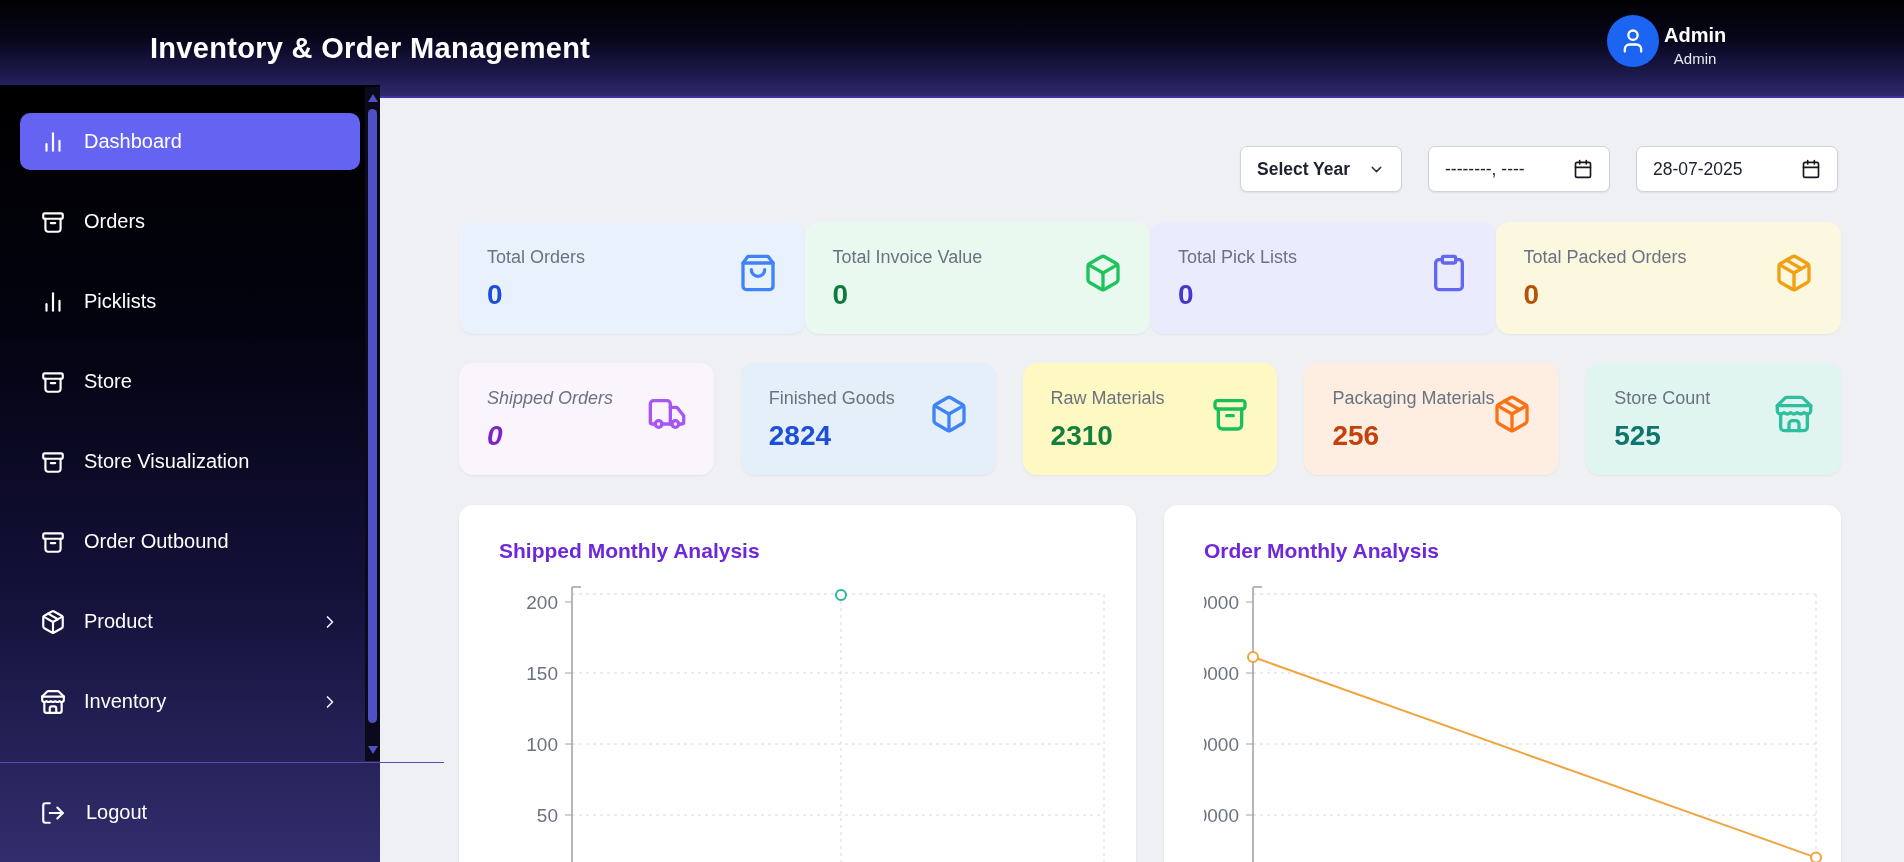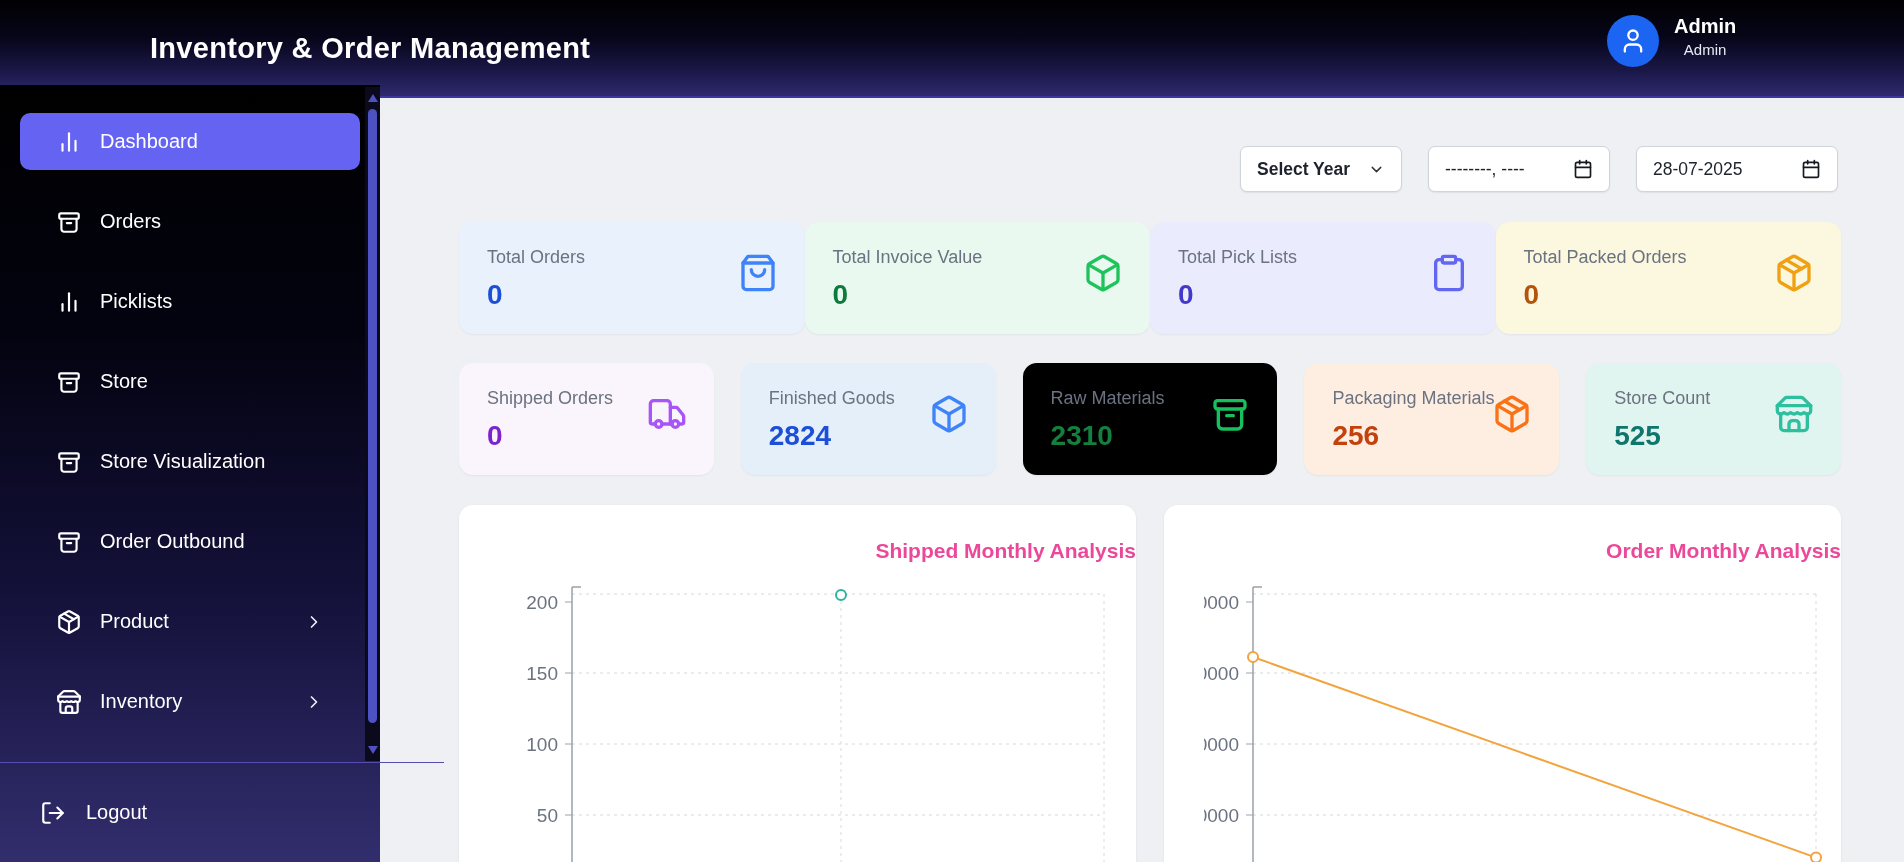--- a/index.html
+++ b/index.html
@@ -4,30 +4,30 @@
 <style>
   html,body{margin:0;padding:0;}
   body{width:1904px;height:862px;overflow:hidden;position:relative;background:#eef0f4;
        font-family:"Liberation Sans",sans-serif;-webkit-font-smoothing:antialiased;}
   
   .header{position:absolute;left:0;top:0;width:1904px;height:98px;
           background:linear-gradient(180deg,#010103 0%,#07061a 40%,#1d1a4e 78%,#2e2a6e 100%);
           border-bottom:2px solid #3c36a0;box-sizing:border-box;}
   .header-title{position:absolute;left:150px;top:50%;transform:translateY(-50%);
                 color:#fff;font-size:29px;font-weight:bold;letter-spacing:.3px;}
-  .user-chip{position:absolute;left:1607px;top:15px;display:flex;align-items:flex-start;gap:15px;cursor:pointer;}
+  .user-chip{position:absolute;left:1607px;top:15px;display:flex;align-items:flex-end;gap:5px;cursor:pointer;}
   .avatar{width:52px;height:52px;border-radius:50%;background:#1c64f2;display:flex;align-items:center;justify-content:center;}
   .avatar span{width:28px;height:28px;color:#fff;display:inline-flex;}
   .user-name{color:#fff;font-size:20px;font-weight:bold;}
   .user-role{color:#e8eaf2;font-size:15px;text-align:center;margin-top:3px;}
   
   .sidebar{position:absolute;left:0;top:85px;width:380px;height:777px;
            background:linear-gradient(180deg,#000000 0%,#030310 32%,#14113a 66%,#322e6e 100%);}
   .nav{padding-top:28px;}
-  .nav-item{display:flex;align-items:center;height:57px;margin:0 20px 23px 20px;padding:0 36px;
+  .nav-item{display:flex;align-items:center;height:57px;margin:0 20px 23px 20px;padding:0 20px;
             border-radius:10px;color:#fff;font-size:20px;font-weight:500;gap:18px;cursor:pointer;}
   .nav-item.active{background:#6563f2;}
   .nav-icon{width:26px;height:26px;display:inline-flex;flex:none;color:#fff;}
   .nav-icon svg,.avatar svg,.stat-icon svg,.ctl-icon svg,.nav-chevron svg{width:100%;height:100%;}
   .nav-chevron{width:20px;height:20px;margin-left:auto;display:inline-flex;color:#f1f2f7;}
   .logout-section{position:absolute;left:0;bottom:0;width:444px;height:100px;box-sizing:border-box;
                   border-top:1px solid #534db0;display:flex;align-items:center;gap:20px;
                   padding:0 40px;color:#fff;font-size:20px;font-weight:500;cursor:pointer;}
   .side-scrollbar{position:absolute;right:0;top:2px;width:15px;height:674px;background:#0b0a1c;}
   .side-scrollbar .thumb{position:absolute;left:3px;top:22px;width:9px;height:614px;background:#4e51c2;border-radius:5px;}
@@ -50,21 +50,21 @@
   .stats.row1{top:137px;}
   .stats.row2{top:278px;gap:27px;}
   .stat-card{position:relative;flex:1;height:112px;box-sizing:border-box;border-radius:14px;
              padding:25px 28px;box-shadow:0 1px 2px rgba(16,24,40,.05);}
   .stat-label{font-size:18px;color:#6b7280;font-weight:500;}
   .stat-value{font-size:28px;font-weight:bold;margin-top:11px;}
   .stat-icon{position:absolute;right:27px;top:31px;width:40px;height:40px;display:inline-flex;}
   .charts{position:absolute;left:79px;top:420px;width:1382px;display:flex;gap:28px;}
   .chart-card{flex:1;height:430px;background:#fff;border-radius:14px;box-shadow:0 1px 3px rgba(16,24,40,.07);
               box-sizing:border-box;padding:34px 0 0 40px;}
-  .chart-title{font-size:21px;font-weight:bold;color:#ec4899;text-align:right;}
+  .chart-title{font-size:21px;font-weight:bold;color:#6d28d9;}
   .chart-svg{display:block;margin-top:16px;}
   .chart-svg text{font-family:"Liberation Sans",sans-serif;font-size:19px;fill:#6b7280;}
 </style>
 </head>
 <body>
 
 <div class="header">
   <div class="header-title">Inventory &amp; Order Management</div>
   <div class="user-chip">
     <div class="avatar">
@@ -270,21 +270,21 @@
           <svg viewBox="0 0 24 24" fill="none" stroke="currentColor" stroke-width="2" stroke-linecap="round" stroke-linejoin="round">
             <path d="m7.5 4.27 9 5.15"></path>
             <path d="M21 16V8a2 2 0 0 0-1-1.73l-7-4a2 2 0 0 0-2 0l-7 4A2 2 0 0 0 3 8v8a2 2 0 0 0 1 1.73l7 4a2 2 0 0 0 2 0l7-4A2 2 0 0 0 21 16z"></path>
             <path d="m3.3 7 8.7 5 8.7-5"></path>
             <path d="M12 22V12"></path>
           </svg>
         </span>
       </div>
     </div>
   <div class="stats row2">
-      <div class="stat-card" style="background: rgb(250, 244, 252);">
+      <div class="stat-card" style="background: rgb(250, 244, 252); font-style: italic;">
         <div class="stat-label">Shipped Orders</div>
         <div class="stat-value" style="color:#7e22ce">0</div>
         <span class="stat-icon" style="color:#a855f7">
           <svg viewBox="0 0 24 24" fill="none" stroke="currentColor" stroke-width="2" stroke-linecap="round" stroke-linejoin="round">
             <path d="M14 18V6a2 2 0 0 0-2-2H4a2 2 0 0 0-2 2v11a1 1 0 0 0 1 1h2"></path>
             <path d="M15 18H9"></path>
             <path d="M19 18h2a1 1 0 0 0 1-1v-3.65a1 1 0 0 0-.22-.62l-3.48-4.35A1 1 0 0 0 17.52 8H14"></path>
             <circle cx="17" cy="18" r="2"></circle>
             <circle cx="7" cy="18" r="2"></circle>
           </svg>
@@ -294,21 +294,21 @@
         <div class="stat-label">Finished Goods</div>
         <div class="stat-value" style="color:#1d4ed8">2824</div>
         <span class="stat-icon" style="color:#3f83f8">
           <svg viewBox="0 0 24 24" fill="none" stroke="currentColor" stroke-width="2" stroke-linecap="round" stroke-linejoin="round">
             <path d="M21 16V8a2 2 0 0 0-1-1.73l-7-4a2 2 0 0 0-2 0l-7 4A2 2 0 0 0 3 8v8a2 2 0 0 0 1 1.73l7 4a2 2 0 0 0 2 0l7-4A2 2 0 0 0 21 16z"></path>
             <path d="m3.3 7 8.7 5 8.7-5"></path>
             <path d="M12 22V12"></path>
           </svg>
         </span>
       </div>
-      <div class="stat-card" style="background: #000000;">
+      <div class="stat-card" style="background: #fef9c3;">
         <div class="stat-label">Raw Materials</div>
         <div class="stat-value" style="color:#15803d">2310</div>
         <span class="stat-icon" style="color:#16c15d">
           <svg viewBox="0 0 24 24" fill="none" stroke="currentColor" stroke-width="2" stroke-linecap="round" stroke-linejoin="round">
             <rect x="3" y="4" width="18" height="5" rx="1.5"></rect>
             <path d="M5 9v9.5A2.5 2.5 0 0 0 7.5 21h9a2.5 2.5 0 0 0 2.5-2.5V9"></path>
             <path d="M10 13h4"></path>
           </svg>
         </span>
       </div>

